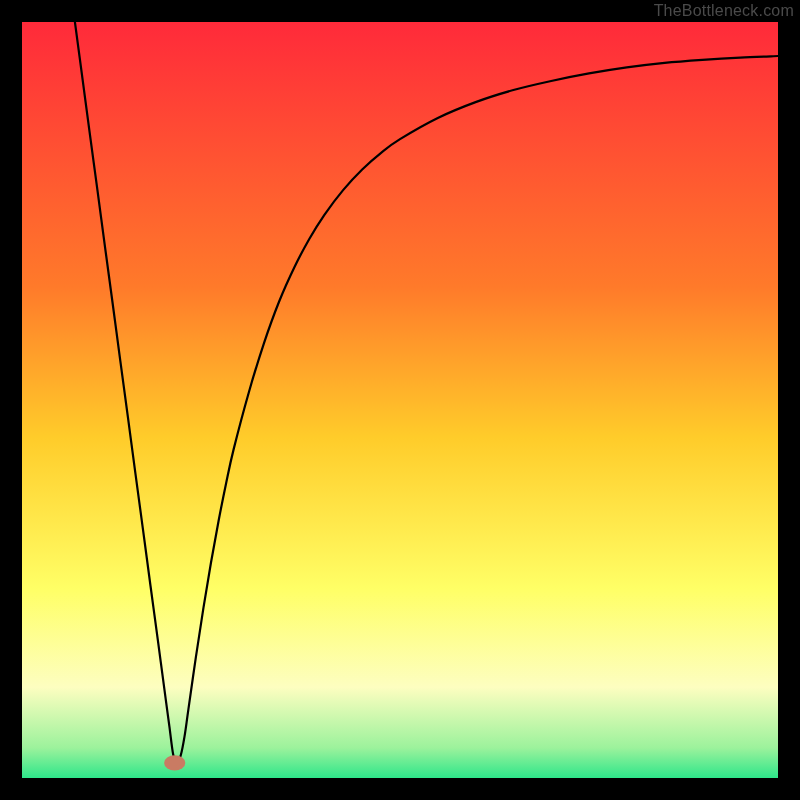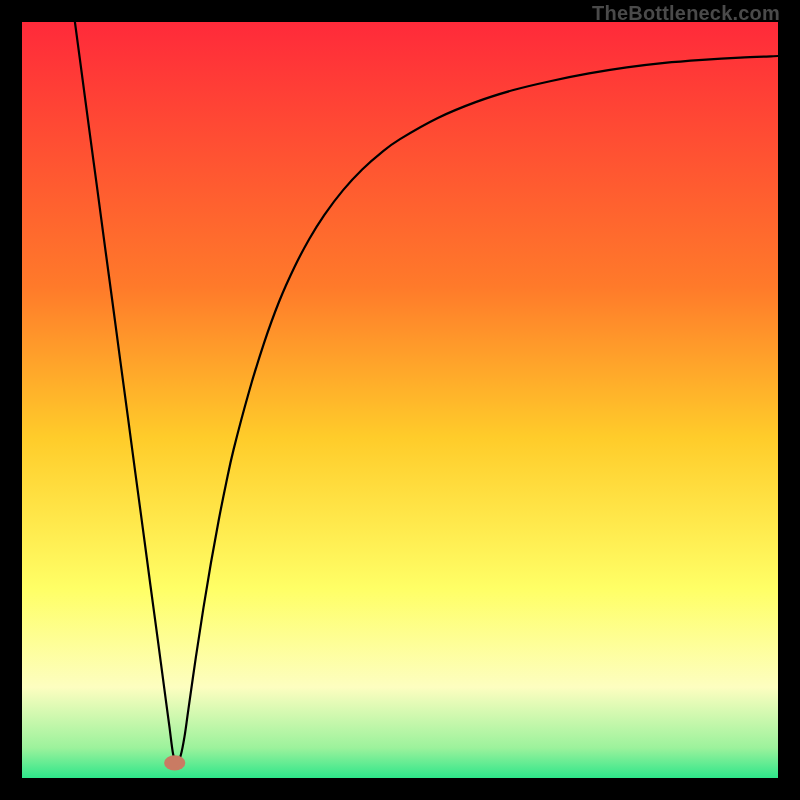--- a/index.html
+++ b/index.html
@@ -23,24 +23,24 @@
     position: absolute;
     top: 22px;
     left: 22px;
     width: 756px;
     height: 756px;
     overflow: hidden;
   }
   .watermark {
     position: absolute;
     top: 2px;
-    right: 20px;
+    right: 6px;
     color: #4a4a4a;
-    font-size: 20px;
-    font-weight: 700;
+    font-size: 16px;
+    font-weight: 400;
     letter-spacing: 0.2px;
     z-index: 5;
   }
   svg {
     display: block;
   }
 </style>
 </head>
 <body>
 

